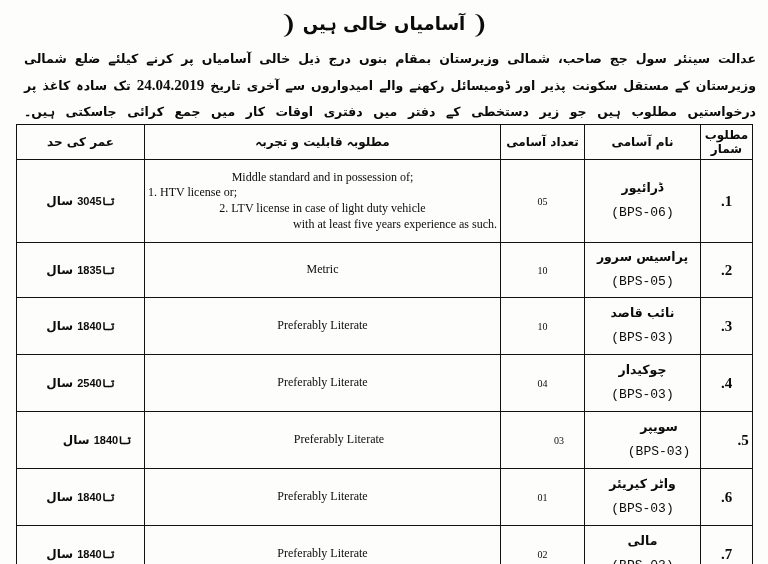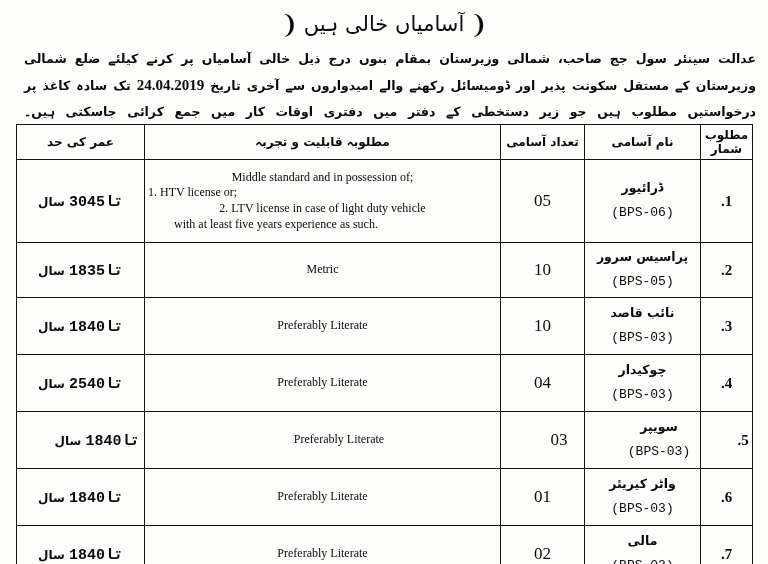--- a/index.html
+++ b/index.html
@@ -31,22 +31,22 @@
     text-align: center;
     padding-top: 12px;
     height: 40px;
     box-sizing: border-box;
   }
   .title-text {
     display: inline-block;
     direction: rtl;
     unicode-bidi: bidi-override;
     font-family: "DejaVu Sans", "Liberation Sans", sans-serif;
-    font-size: 21px;
-    font-weight: 400;
+    font-size: 18px;
+    font-weight: 700;
     letter-spacing: 0.5px;
     line-height: 1;
     vertical-align: middle;
   }
   .title-orn {
     display: inline-block;
     font-family: "DejaVu Sans", sans-serif;
     font-size: 20px;
     font-weight: 700;
     vertical-align: middle;
@@ -131,49 +131,49 @@
   td.name .bps {
     display: block;
     direction: ltr;
     font-family: Liberation Mono, monospace;
     font-size: 13px;
     margin-top: 3px;
   }
   td.count {
     direction: ltr;
     font-family: "Liberation Serif", serif;
-    font-size: 17px;
+    font-size: 10px;
   }
   td.qual {
     direction: ltr;
     font-family: "Liberation Serif", serif;
     font-size: 12px;
     line-height: 1.3;
     text-align: center;
     padding: 4px 6px;
   }
   td.qual .q-line { display: block; white-space: nowrap; }
   td.qual .q-line.l1 { text-align: center; }
   td.qual .q-line.l2 { text-align: left; padding-right: 10px; }
   td.qual .q-line.l3 { text-align: center; }
-  td.qual .q-line.l4 { text-align: left; padding-left: 26px; }
+  td.qual .q-line.l4 { text-align: right; padding-left: 26px; }
   td.age {
     direction: rtl;
     font-family: "DejaVu Sans", "Liberation Sans", sans-serif;
     font-size: 12px;
     font-weight: 600;
     text-align: right;
     padding-right: 8px;
     white-space: nowrap;
   }
   td.age .yrs {
     direction: ltr;
     unicode-bidi: embed;
-    font-family: Liberation Mono, monospace;
-    font-size: 15px;
+    font-family: Liberation Sans, sans-serif;
+    font-size: 11px;
     font-weight: 600;
   }
 
   tr.r1 td { height: 78px; }
   tr.r2 td { height: 50px; margin-top: 40px; }
   tr.r3 td { height: 52px; }
   tr.r4 td { height: 52px; margin-top: 48px; }
   tr.r5 td { height: 52px; padding-left: 36px; }
   tr.r6 td { height: 52px; margin-top: 31px; }
   tr.r7 td { height: 52px; }

